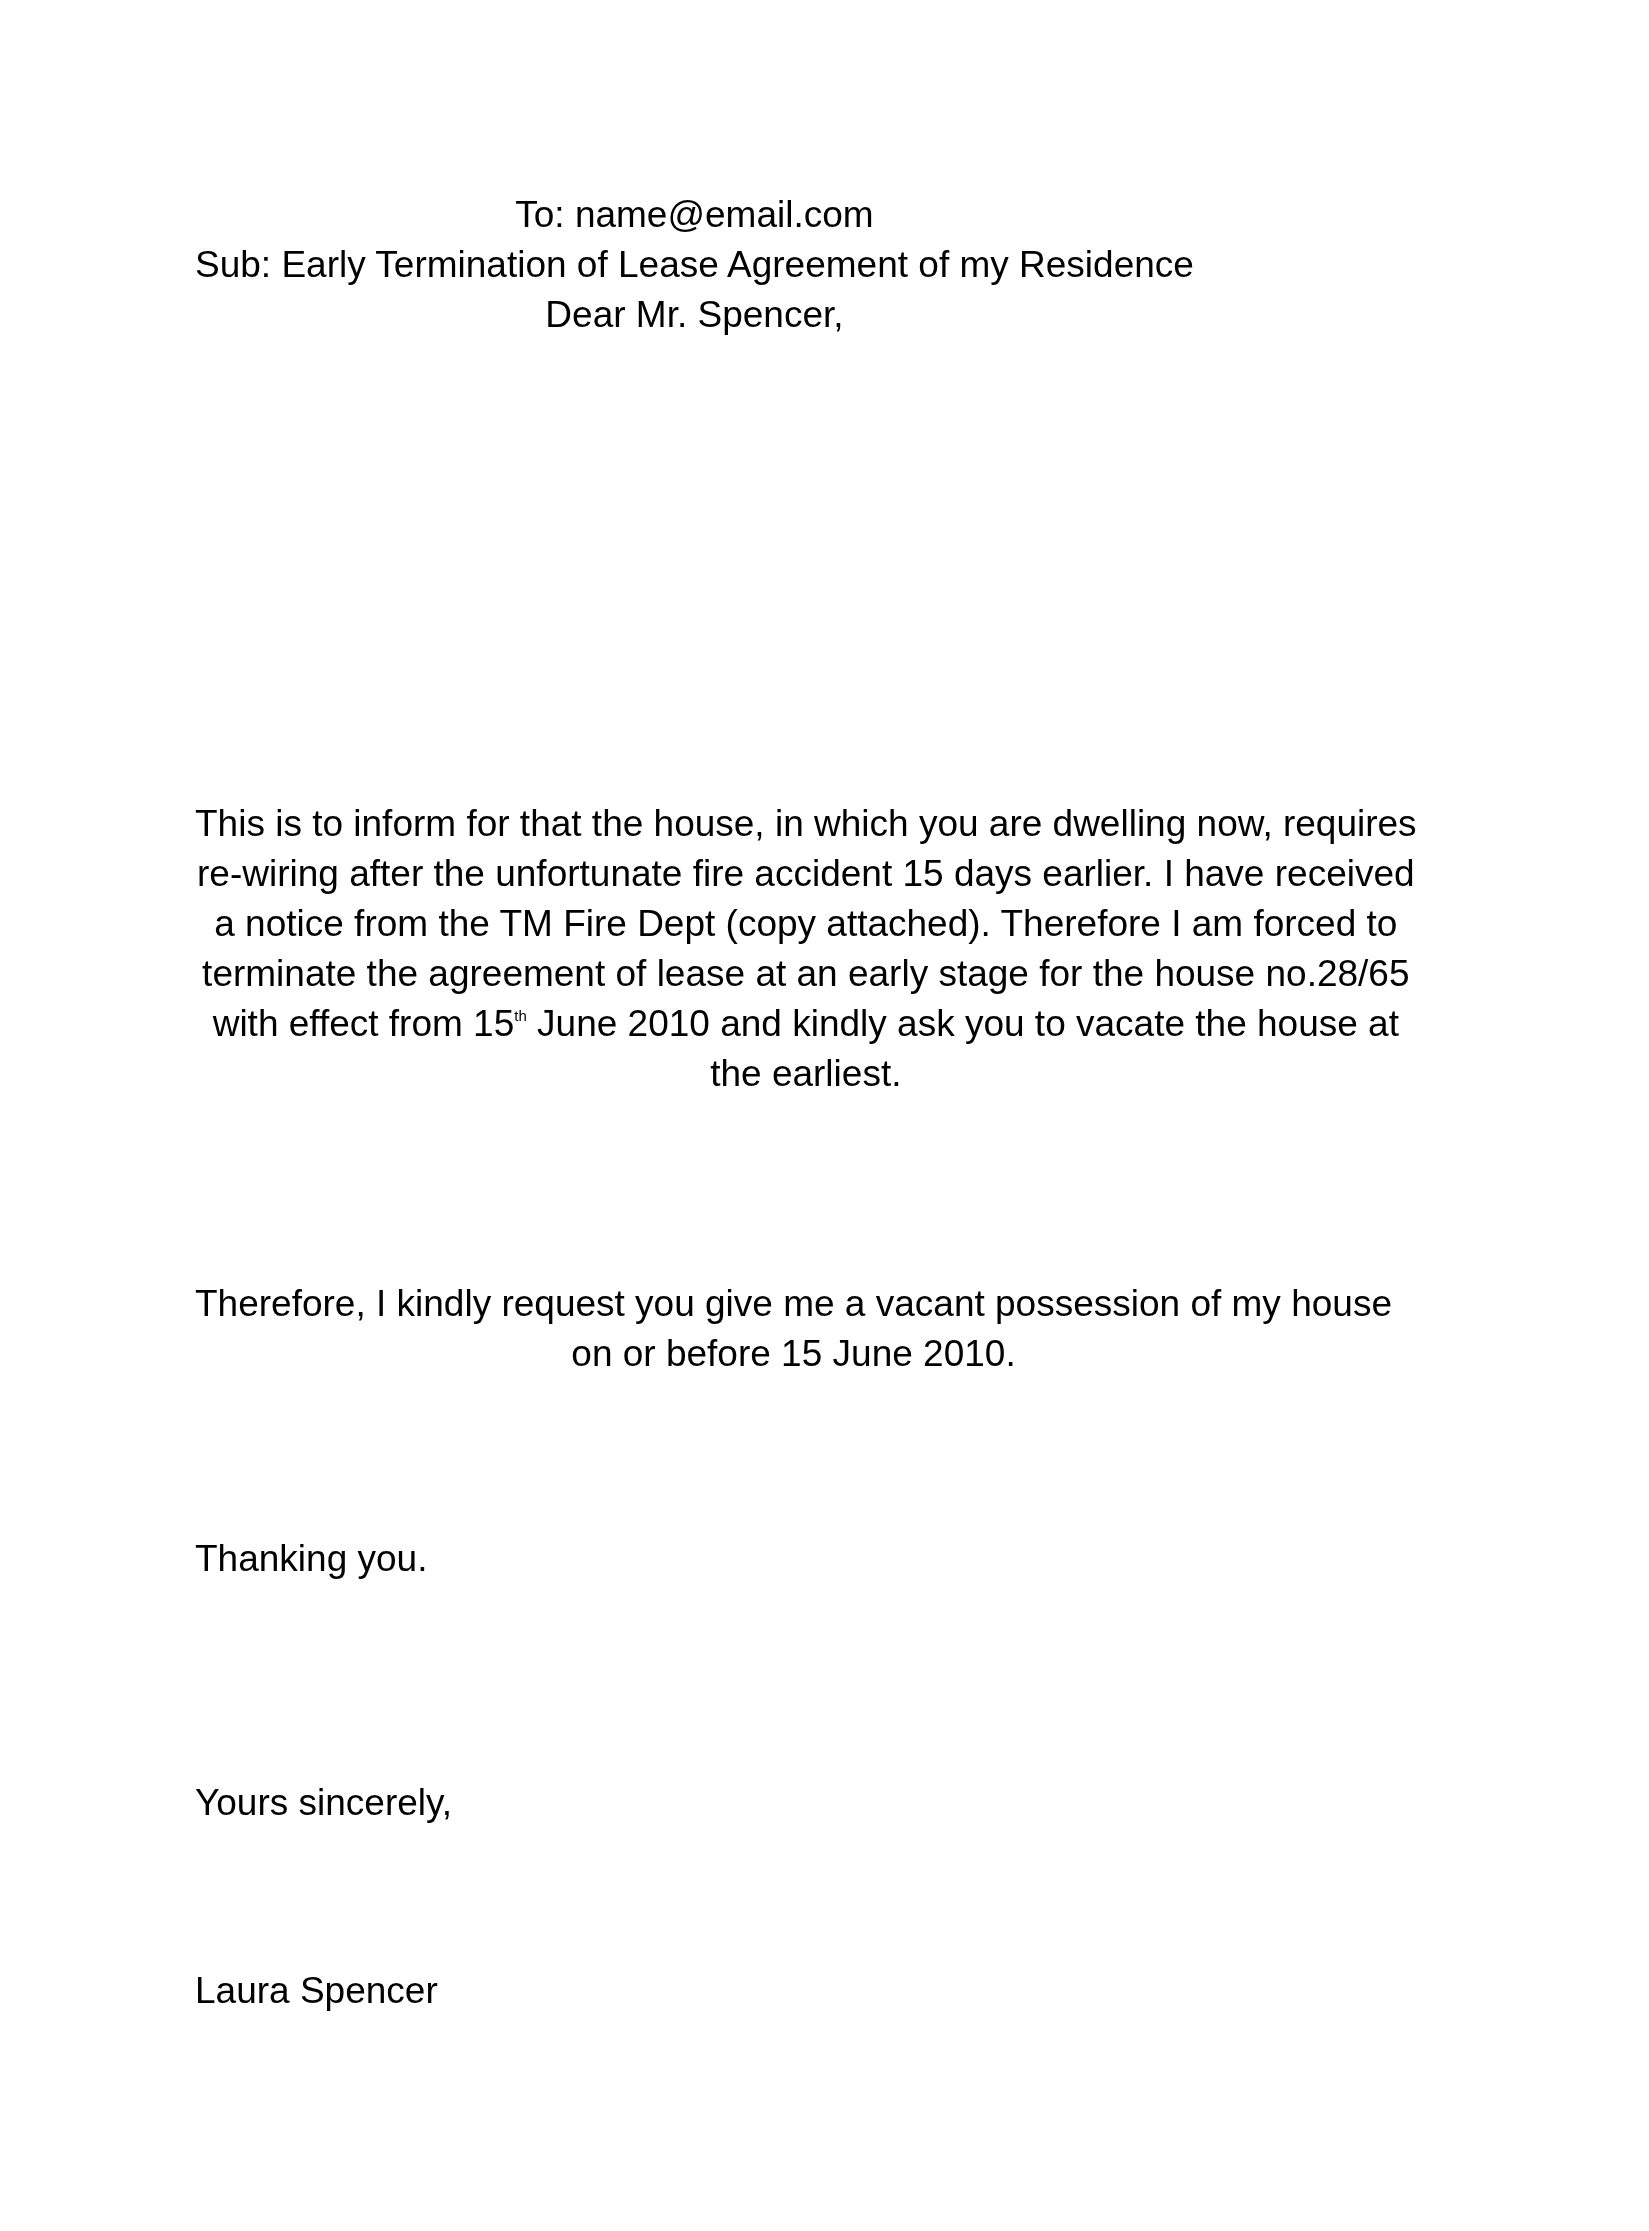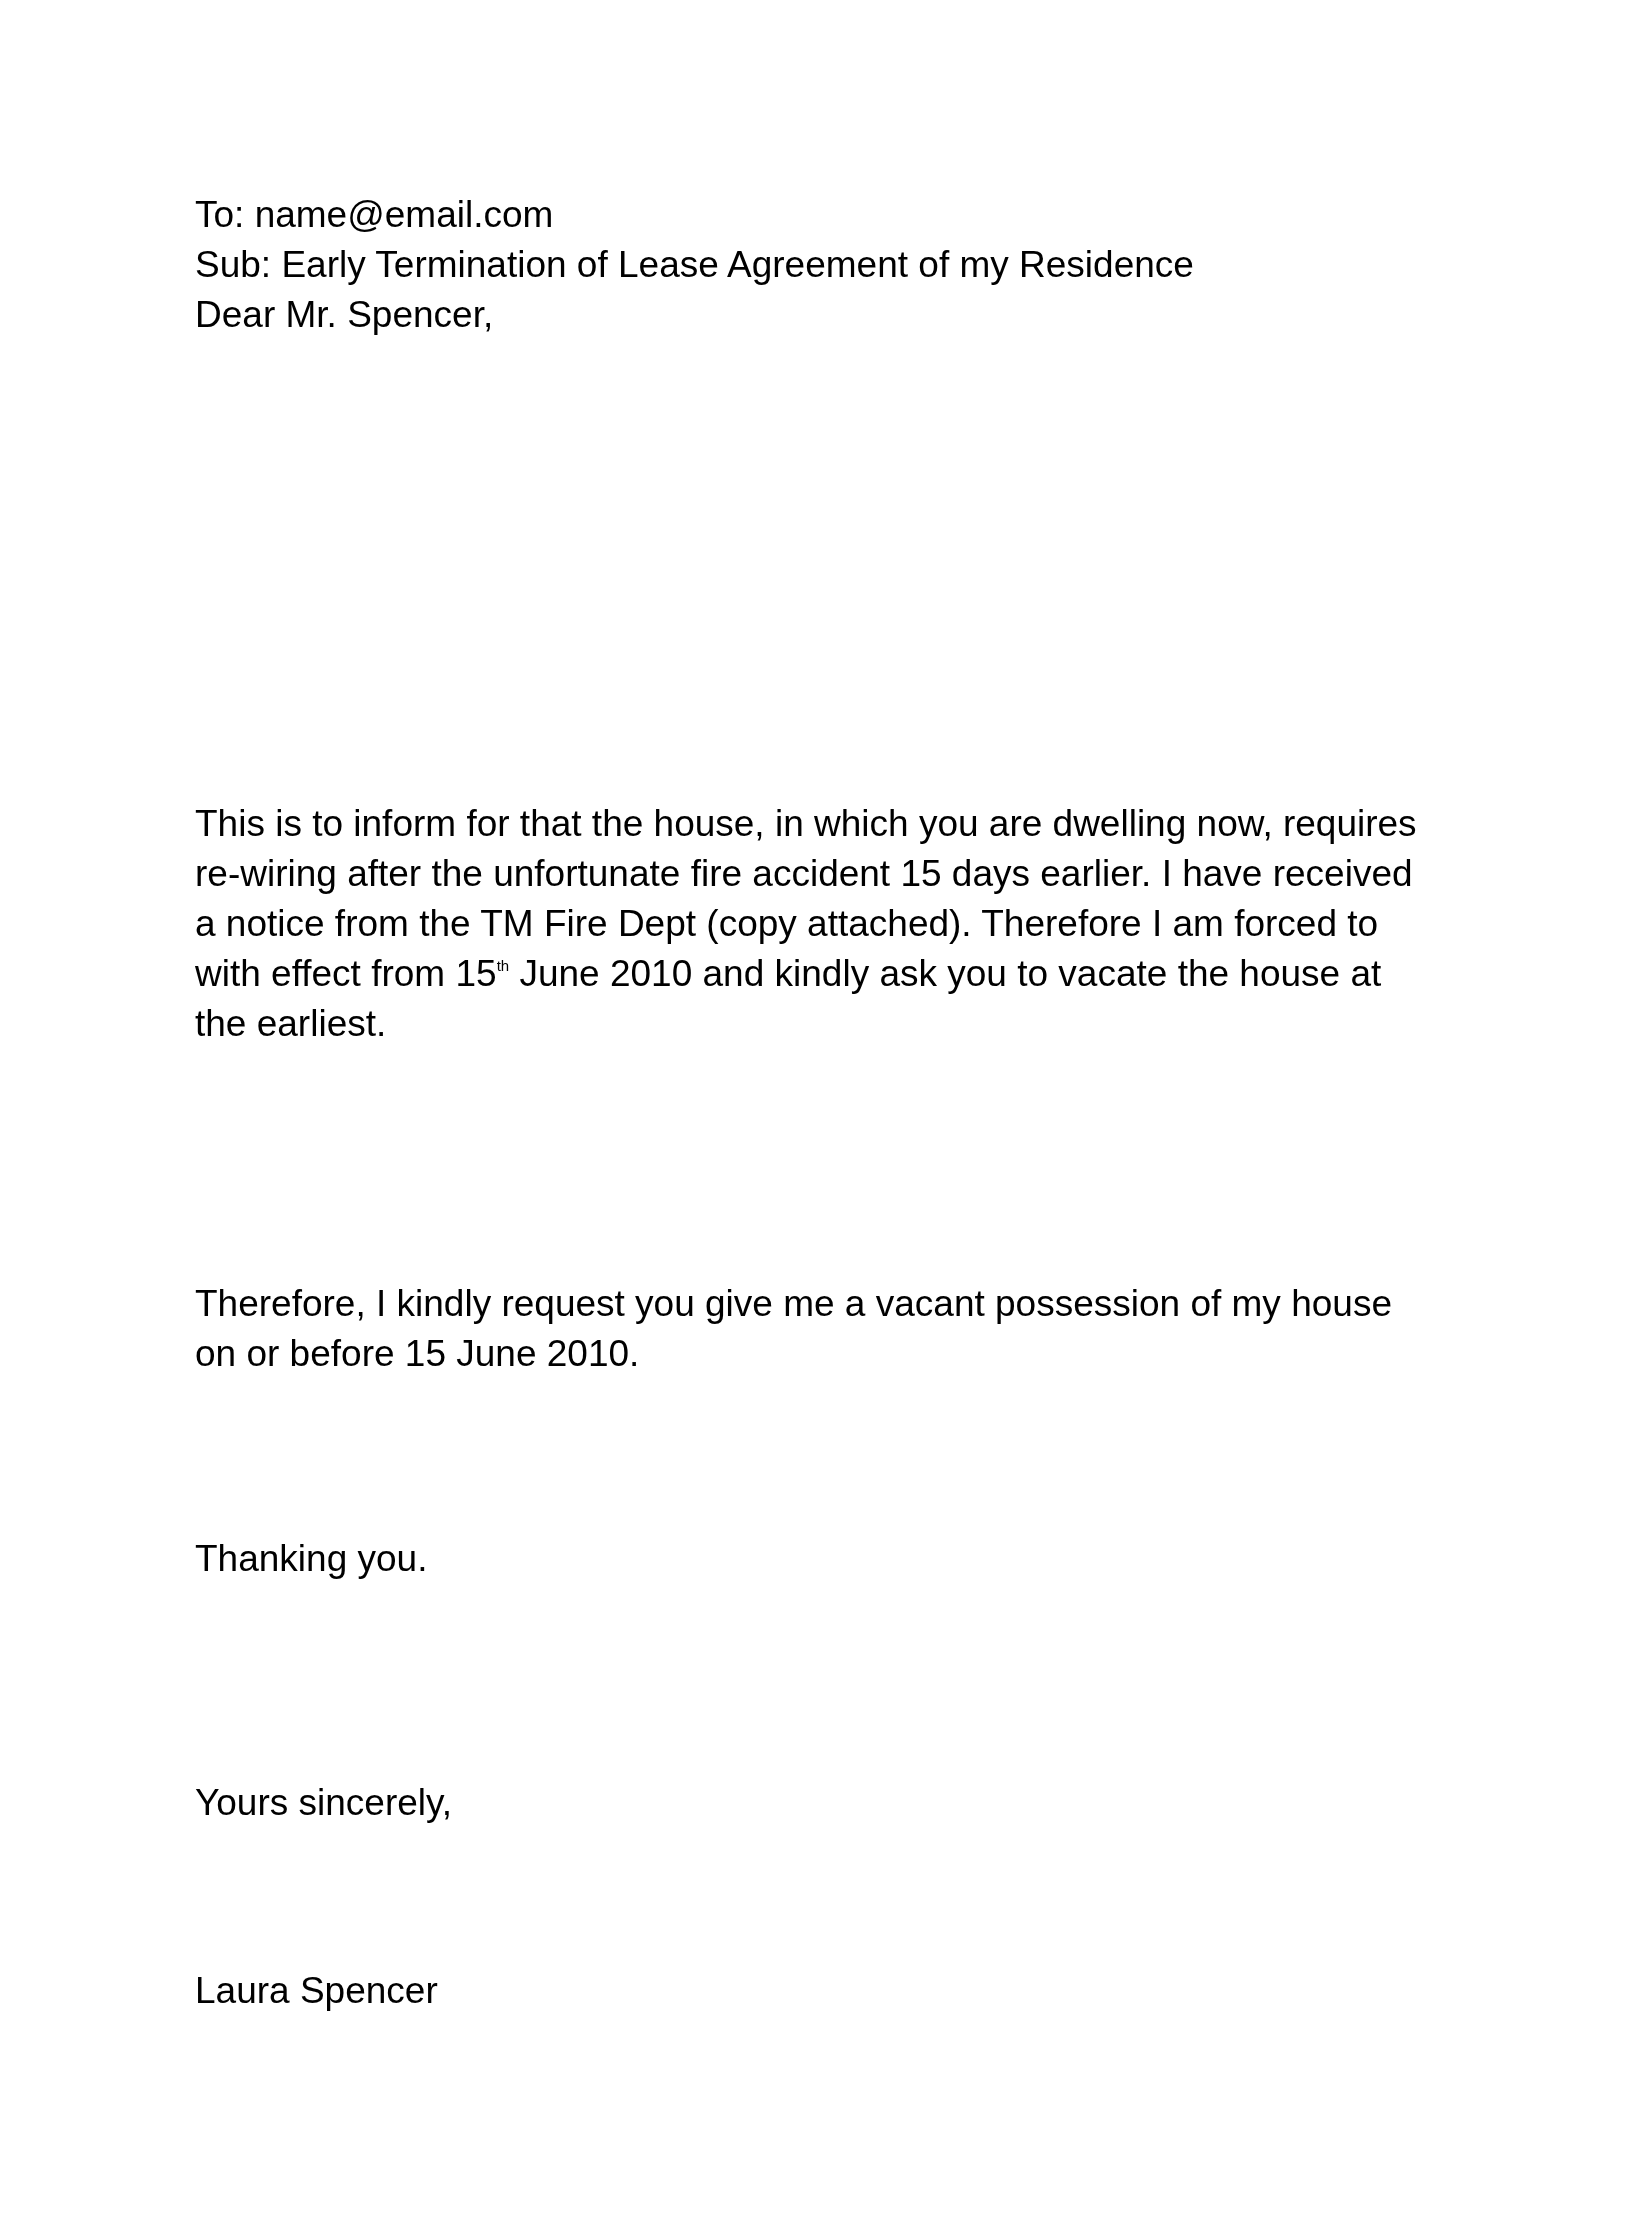--- a/index.html
+++ b/index.html
@@ -14,20 +14,21 @@
       overflow: hidden;
       font-family: "Liberation Sans", sans-serif;
       color: #000000;
     }
     .page {
       position: absolute;
       left: 0; top: 0;
       width: 1650px;
       height: 2232px;
       background: #ffffff;
+      text-align: center;
     }
     .block {
       position: absolute;
       left: 195px;
       font-size: 37px;
       line-height: 50px;
       white-space: nowrap;
     }
     .line {
       display: block;
@@ -57,20 +58,21 @@
     <span class="line"><span>To:</span> <span>name@email.com</span></span>
     <span class="line"><span>Sub:</span> <span>Early Termination of Lease Agreement of my Residence</span></span>
     <span class="line">Dear Mr. Spencer,</span>
   </div>
 
 
   <div class="block" id="body-para">
     <span class="line">This is to inform for that the house, in which you are dwelling now, requires</span>
     <span class="line">re-wiring after the unfortunate fire accident 15 days earlier. I have received</span>
     <span class="line">a notice from the TM Fire Dept (copy attached). Therefore I am forced to</span>
+    <span class="line">terminate the agreement of lease at an early stage for the house no.28/65</span>
     <span class="line"><span>with effect from 15</span><sup class="ord">th</sup><span> June 2010 and kindly ask you to vacate the house at</span></span>
     <span class="line">the earliest.</span>
   </div>
 
   <div class="block" id="request-para">
     <span class="line">Therefore, I kindly request you give me a vacant possession of my house</span>
     <span class="line">on or before 15 June 2010.</span>
   </div>
 
   <div class="block" id="thanks-line">

